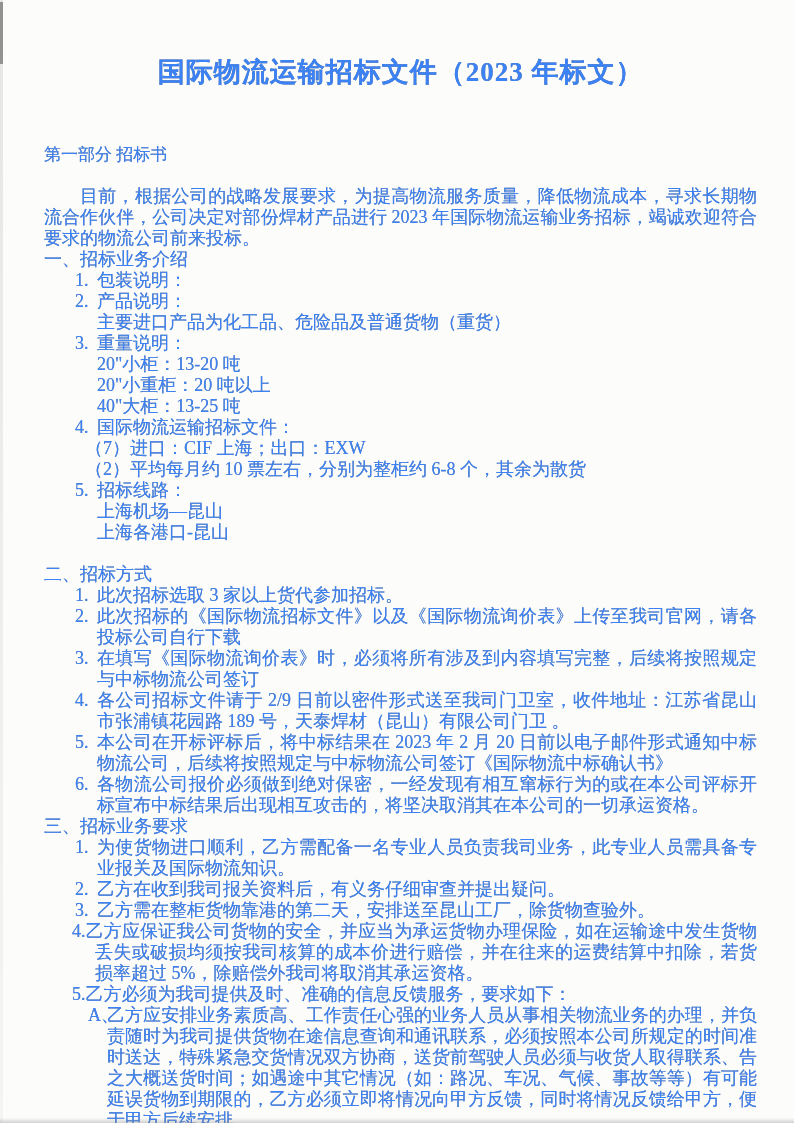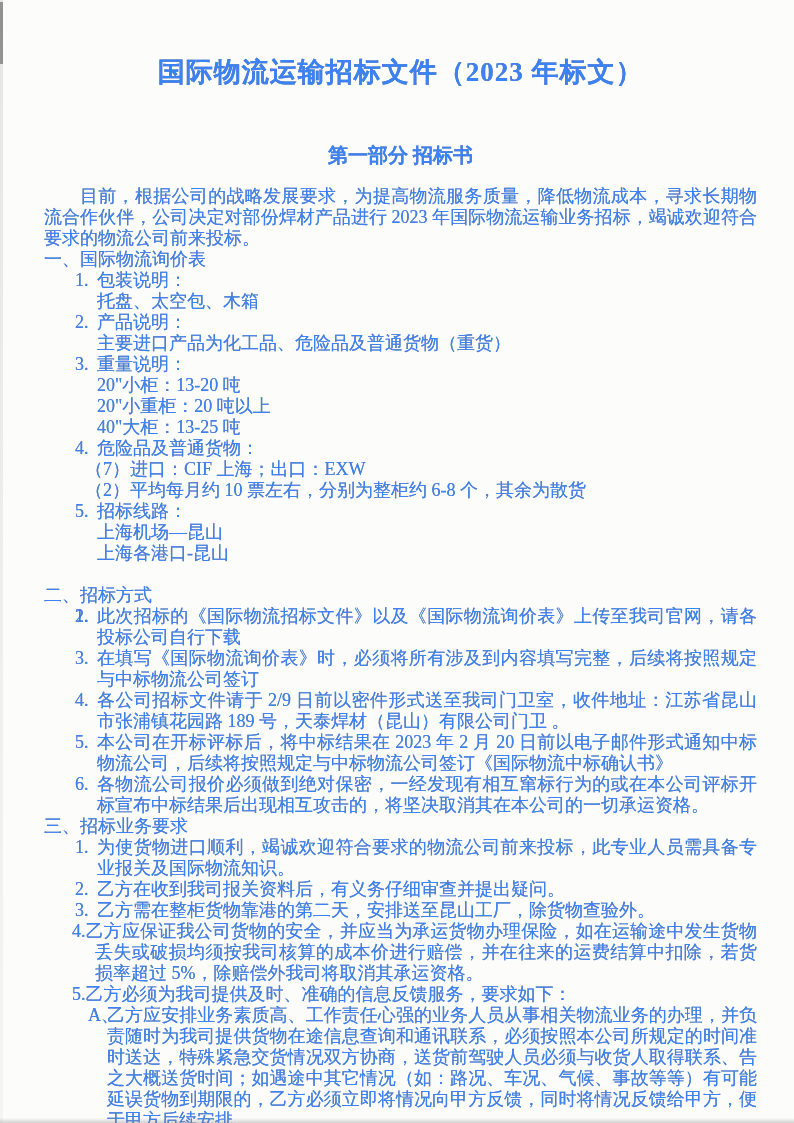--- a/index.html
+++ b/index.html
@@ -18,23 +18,23 @@
     margin-top:52px;
     text-align:center;
     font-size:27px;
     font-weight:bold;
     line-height:40px;
     letter-spacing:1px;
     text-shadow:0 0 0.5px rgba(20,20,20,0.6);
   }
   .part-heading {
     margin-top:52px;
-    text-align:center;
-    font-size:20px;
-    font-weight:bold;
+    text-align:left;
+    font-size:17px;
+    font-weight:normal;
     line-height:22px;
     text-shadow:0 0 0.4px rgba(20,20,20,0.55);
   }
   .body-text {
     margin-top:20px;
     font-size:18px;
     line-height:21px;
     text-align:justify;
     text-shadow:0 0 0.4px rgba(30,30,30,0.55);
   }
@@ -78,60 +78,60 @@
   <div class="content">
 
     <div class="doc-title">国际物流运输招标文件（2023 年标文）</div>
 
     <div class="part-heading">第一部分 招标书</div>
 
     <div class="body-text">
 
       <div class="intro">目前，根据公司的战略发展要求，为提高物流服务质量，降低物流成本，寻求长期物流合作伙伴，公司决定对部份焊材产品进行 2023 年国际物流运输业务招标，竭诚欢迎符合要求的物流公司前来投标。</div>
 
-      <div class="sec-heading">一、国际物流询价表</div>
+      <div class="sec-heading">一、招标业务介绍</div>
 
       <div class="li">
         <span class="num">1.</span>
         <span>包装说明：</span>
       </div>
-      <div class="sub">托盘、太空包、木箱</div>
 
       <div class="li">
         <span class="num">2.</span>
         <span>产品说明：</span>
       </div>
       <div class="sub">主要进口产品为化工品、危险品及普通货物（重货）</div>
 
       <div class="li">
         <span class="num">3.</span>
         <span>重量说明：</span>
       </div>
       <div class="sub">20"小柜：13-20 吨</div>
       <div class="sub">20"小重柜：20 吨以上</div>
       <div class="sub">40"大柜：13-25 吨</div>
 
       <div class="li">
         <span class="num">4.</span>
-        <span>危险品及普通货物：</span>
+        <span>国际物流运输招标文件：</span>
       </div>
       <div class="sub-paren">（7）进口：CIF 上海；出口：EXW</div>
       <div class="sub-paren">（2）平均每月约 10 票左右，分别为整柜约 6-8 个，其余为散货</div>
 
       <div class="li">
         <span class="num">5.</span>
         <span>招标线路：</span>
       </div>
       <div class="sub">上海机场—昆山</div>
       <div class="sub">上海各港口-昆山</div>
 
       <div class="sec-heading gap-before">二、招标方式</div>
 
       <div class="li">
         <span class="num">1.</span>
+        <span>此次招标选取 3 家以上货代参加招标。</span>
       </div>
       <div class="li">
         <span class="num">2.</span>
         <span>此次招标的《国际物流招标文件》以及《国际物流询价表》上传至我司官网，请各投标公司自行下载</span>
       </div>
       <div class="li">
         <span class="num">3.</span>
         <span>在填写《国际物流询价表》时，必须将所有涉及到内容填写完整，后续将按照规定与中标物流公司签订</span>
       </div>
       <div class="li">
@@ -144,21 +144,21 @@
       </div>
       <div class="li">
         <span class="num">6.</span>
         <span>各物流公司报价必须做到绝对保密，一经发现有相互窜标行为的或在本公司评标开标宣布中标结果后出现相互攻击的，将坚决取消其在本公司的一切承运资格。</span>
       </div>
 
       <div class="sec-heading">三、招标业务要求</div>
 
       <div class="li">
         <span class="num">1.</span>
-        <span>为使货物进口顺利，竭诚欢迎符合要求的物流公司前来投标，此专业人员需具备专业报关及国际物流知识。</span>
+        <span>为使货物进口顺利，乙方需配备一名专业人员负责我司业务，此专业人员需具备专业报关及国际物流知识。</span>
       </div>
       <div class="li">
         <span class="num">2.</span>
         <span>乙方在收到我司报关资料后，有义务仔细审查并提出疑问。</span>
       </div>
       <div class="li">
         <span class="num">3.</span>
         <span>乙方需在整柜货物靠港的第二天，安排送至昆山工厂，除货物查验外。</span>
       </div>
 

